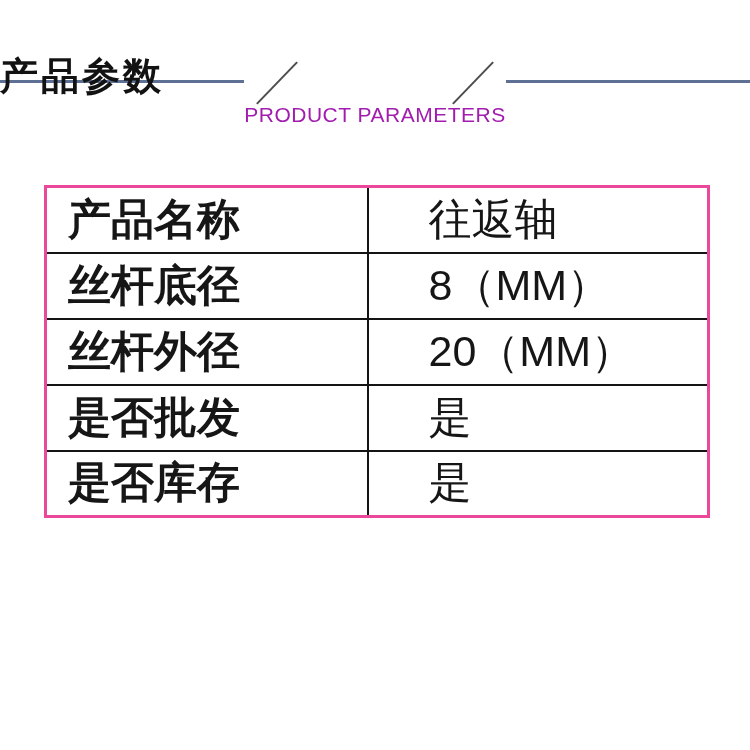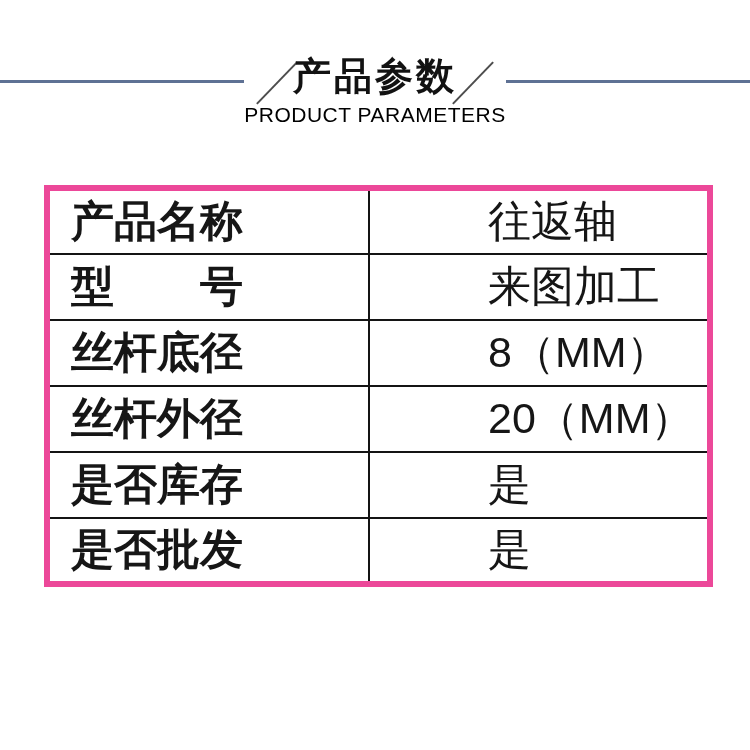--- a/index.html
+++ b/index.html
@@ -38,70 +38,69 @@
     transform: rotate(-46deg);
   }
   .slash.left  { left: 248px; }
   .slash.right { left: 444px; }
 
   .title {
     position: absolute;
     top: 57px;
     left: 0;
     width: 750px;
-    text-align: center;
     font-size: 38px;
     font-weight: 800;
     letter-spacing: 3px;
     color: #121212;
     line-height: 1;
   }
   .subtitle {
     position: absolute;
     top: 103px;
     left: 0;
     width: 750px;
     text-align: center;
     font-size: 21px;
     font-weight: 400;
     letter-spacing: 0.5px;
-    color: #000000;
+    color: #a21caf;
     line-height: 1.1;
   }
 
   
   .param-table {
     position: absolute;
     left: 44px;
     top: 185px;
     width: 663px;
     border-collapse: collapse;
     table-layout: fixed;
-    border: 6px solid #ec4899;
+    border: 3px solid #ec4899;
   }
   .param-table td {
     border: 2px solid #141414;
     height: 66px;
     vertical-align: middle;
     color: #161616;
     white-space: nowrap;
     overflow: hidden;
   }
   .label-cell {
     width: 322px;
     font-size: 43px;
     font-weight: 700;
     padding-left: 21px;
     letter-spacing: 0;
   }
   .value-cell {
     width: 341px;
     font-size: 43px;
     font-weight: 400;
-    padding-left: 118px;
+    padding-left: 60px;
     color: #1c1c1c;
   }
 </style>
 </head>
 <body>
 
 <div class="page">
 
   <div class="header">
     <div class="divider-line left"></div>
@@ -112,35 +111,31 @@
     <div class="subtitle">PRODUCT PARAMETERS</div>
   </div>
 
   <table class="param-table">
     <tbody>
       <tr>
         <td class="label-cell">产品名称</td>
         <td class="value-cell">往返轴</td>
       </tr>
       <tr>
-        <td class="label-cell">型　　号</td>
-        <td class="value-cell">来图加工</td>
-      </tr>
-      <tr>
         <td class="label-cell">丝杆底径</td>
         <td class="value-cell">8（MM）</td>
       </tr>
       <tr>
         <td class="label-cell">丝杆外径</td>
         <td class="value-cell">20（MM）</td>
       </tr>
       <tr>
-        <td class="label-cell">是否库存</td>
+        <td class="label-cell">是否批发</td>
         <td class="value-cell">是</td>
       </tr>
       <tr>
-        <td class="label-cell">是否批发</td>
+        <td class="label-cell">是否库存</td>
         <td class="value-cell">是</td>
       </tr>
     </tbody>
   </table>
 
 </div>
 
 </body></html>

